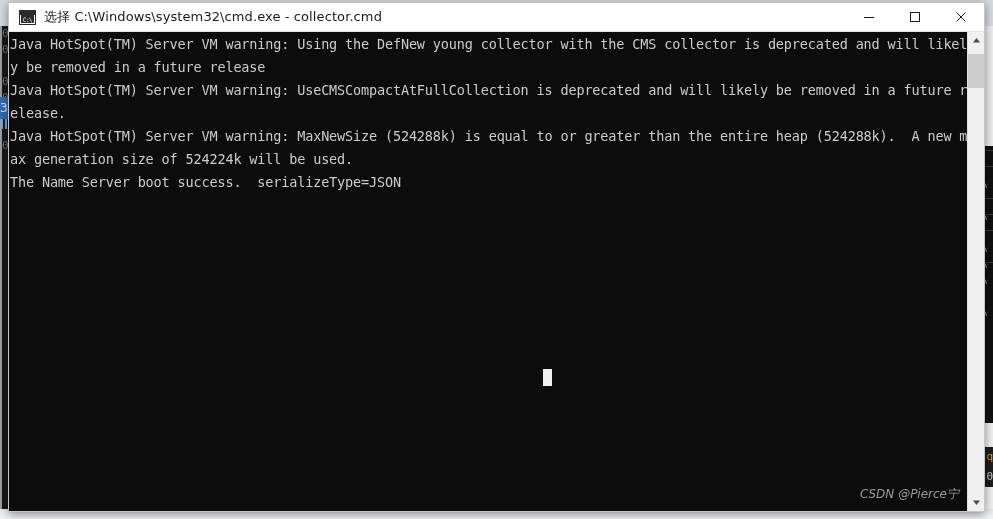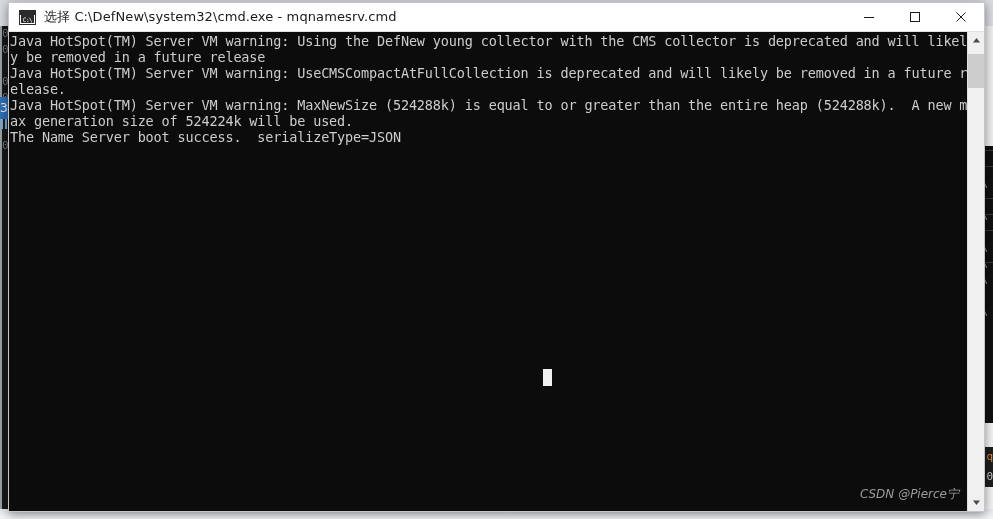--- a/index.html
+++ b/index.html
@@ -234,21 +234,21 @@
     overflow: hidden;
   }
   #console-text {
     position: absolute;
     left: 1px;
     top: 1px;
     margin: 0;
     color: #cccccc;
     font-family: "DejaVu Sans Mono", monospace;
     font-size: 13.5px;
-    line-height: 16px;
+    line-height: 23px;
     white-space: pre;
     letter-spacing: -0.15px;
   }
   #console-cursor {
     position: absolute;
     left: 534px;
     top: 337px;
     width: 9px;
     height: 17px;
     background: #f0f0f0;
@@ -349,21 +349,21 @@
   <div id="desktop-bottom"></div>
 </div>
 
 <div id="console-window">
 
   <div id="titlebar">
     <div id="titlebar-icon">
       <div class="bar"></div>
       <div class="glyph">C:\</div>
     </div>
-    <div id="titlebar-title">选择 C:\DefNew\system32\cmd.exe - mqnamesrv.cmd</div>
+    <div id="titlebar-title">选择 C:\Windows\system32\cmd.exe - collector.cmd</div>
 
     <div id="window-controls">
       <div class="win-ctrl">
         <svg width="12" height="12" viewBox="0 0 12 12" aria-hidden="true">
           <line x1="1" y1="6.5" x2="11" y2="6.5" stroke="#1a1a1a" stroke-width="1"></line>
         </svg>
       </div>
       <div class="win-ctrl">
         <svg width="12" height="12" viewBox="0 0 12 12" aria-hidden="true">
           <rect x="1.5" y="1.5" width="9" height="9" fill="none" stroke="#1a1a1a" stroke-width="1"></rect>

